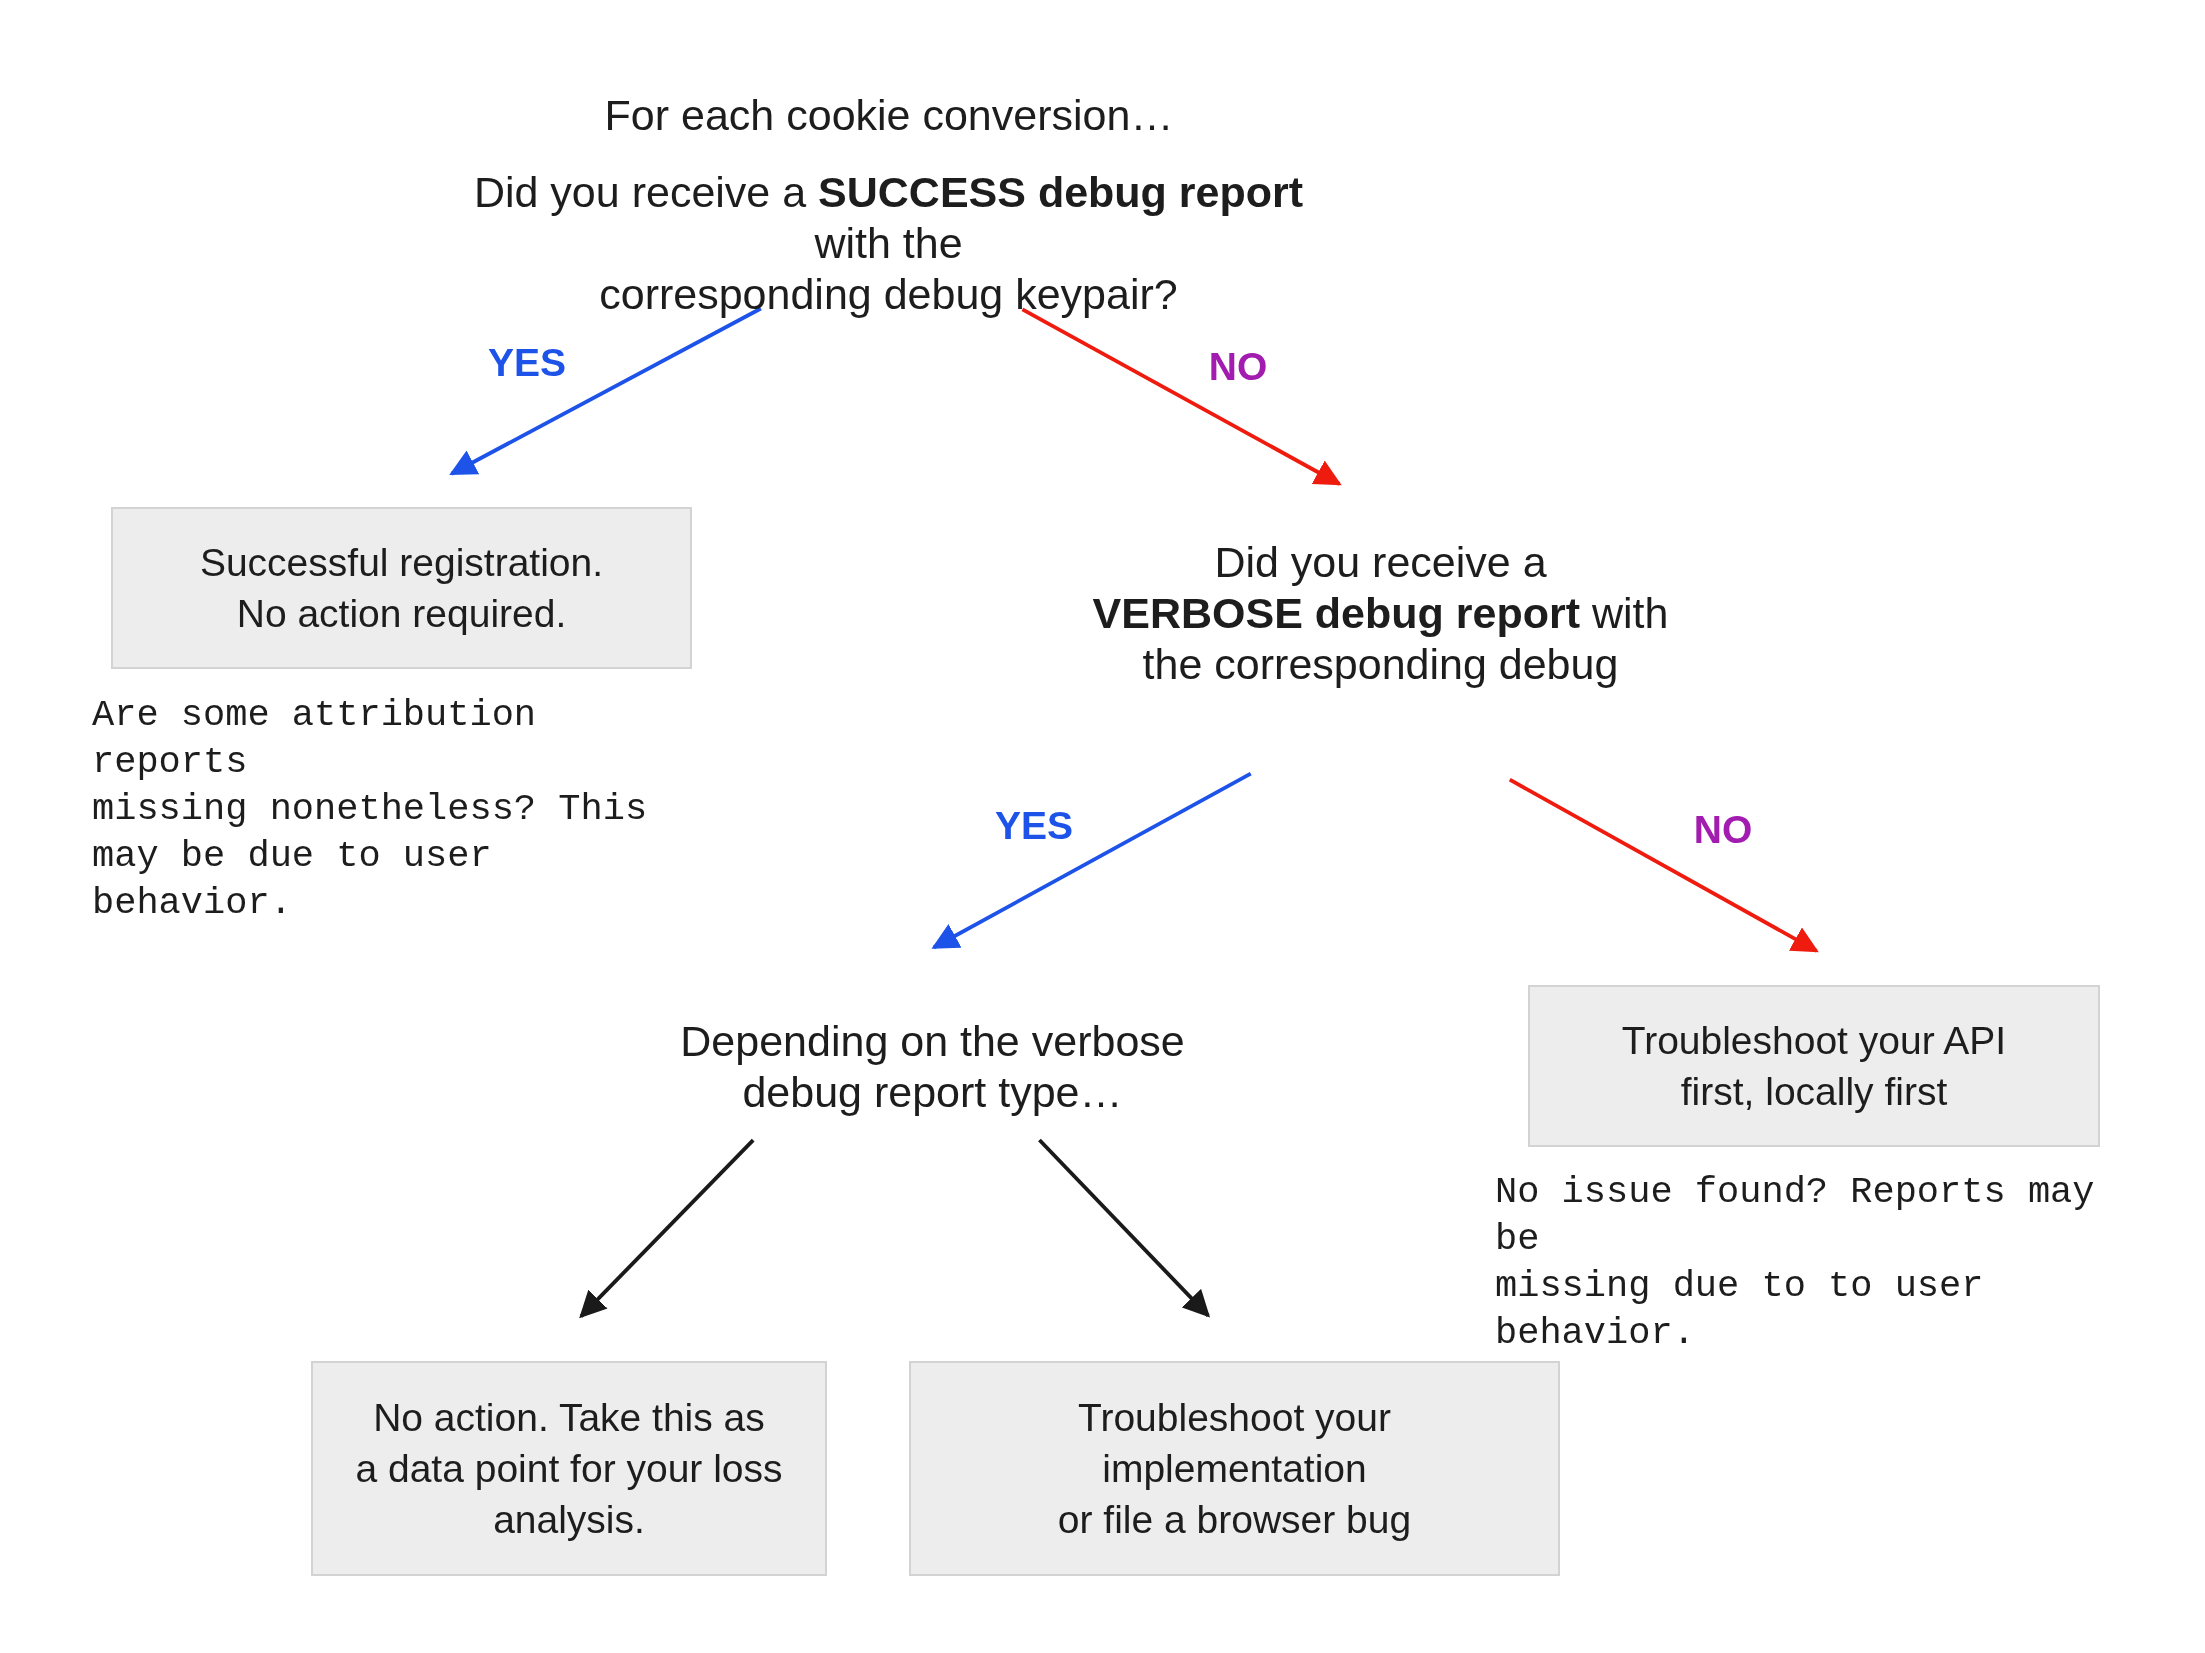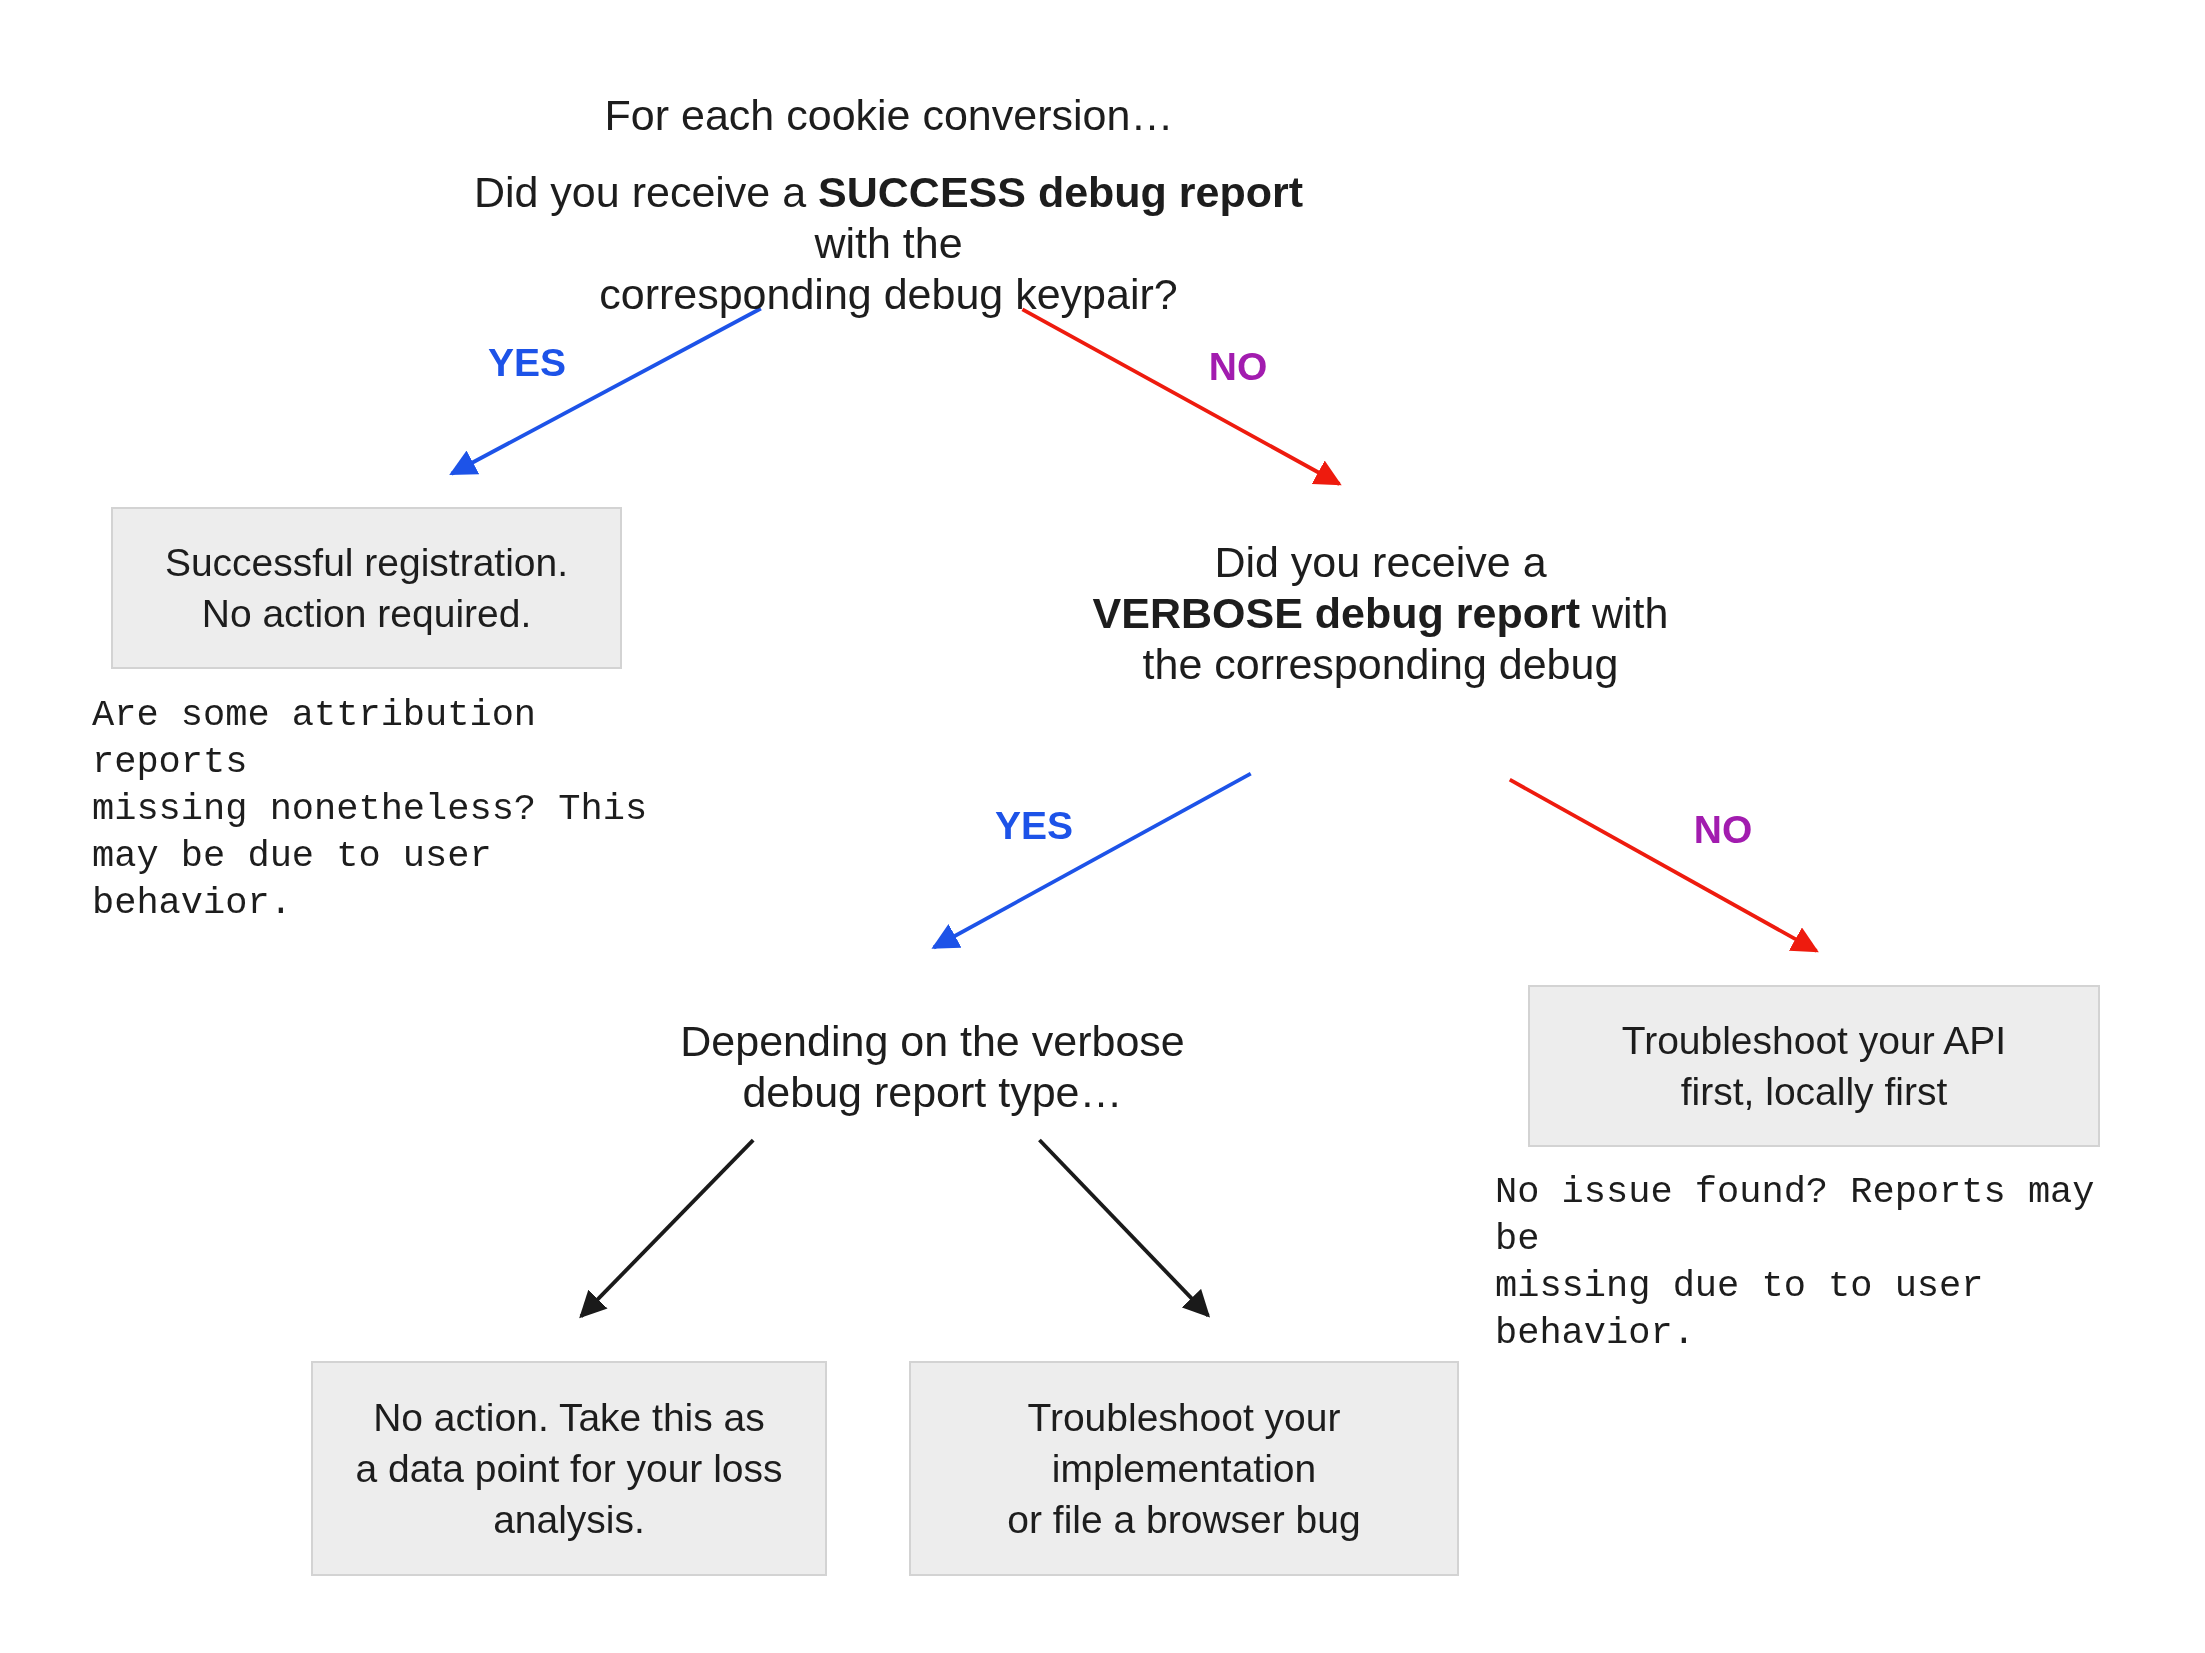--- a/index.html
+++ b/index.html
@@ -88,21 +88,21 @@
   <div class="abs title-text" style="left:463px; top:89px; width:852px;">For each cookie conversion…</div>
 
   <div class="abs question" style="left:454px; top:167px; width:869px;">
     <span>Did you receive a </span><b>SUCCESS debug report</b><span> with the</span><br>
     <span>corresponding debug keypair?</span>
   </div>
 
   <div class="abs edge-label yes" style="left:527px; top:341px;">YES</div>
   <div class="abs edge-label no" style="left:1238px; top:345px;">NO</div>
 
-  <div class="abs node-box" style="left:111px; top:507px; width:511px; height:162px;">
+  <div class="abs node-box" style="left:111px; top:507px; width:581px; height:162px;">
     <div>
       <span>Successful registration.</span><br>
       <span>No action required.</span>
     </div>
   </div>
 
   <div class="abs note" style="left:92px; top:692px; width:617px;">
     <span>Are some attribution reports</span><br>
     <span>missing nonetheless? This</span><br>
     <span>may be due to user behavior.</span>
@@ -135,21 +135,21 @@
   </div>
 
   <div class="abs node-box" style="left:311px; top:1361px; width:516px; height:215px;">
     <div>
       <span>No action. Take this as</span><br>
       <span>a data point for your loss</span><br>
       <span>analysis.</span>
     </div>
   </div>
 
-  <div class="abs node-box" style="left:909px; top:1361px; width:550px; height:215px;">
+  <div class="abs node-box" style="left:909px; top:1361px; width:651px; height:215px;">
     <div>
       <span>Troubleshoot your</span><br>
       <span>implementation</span><br>
       <span>or file a browser bug</span>
     </div>
   </div>
 
 </div>
 
 

